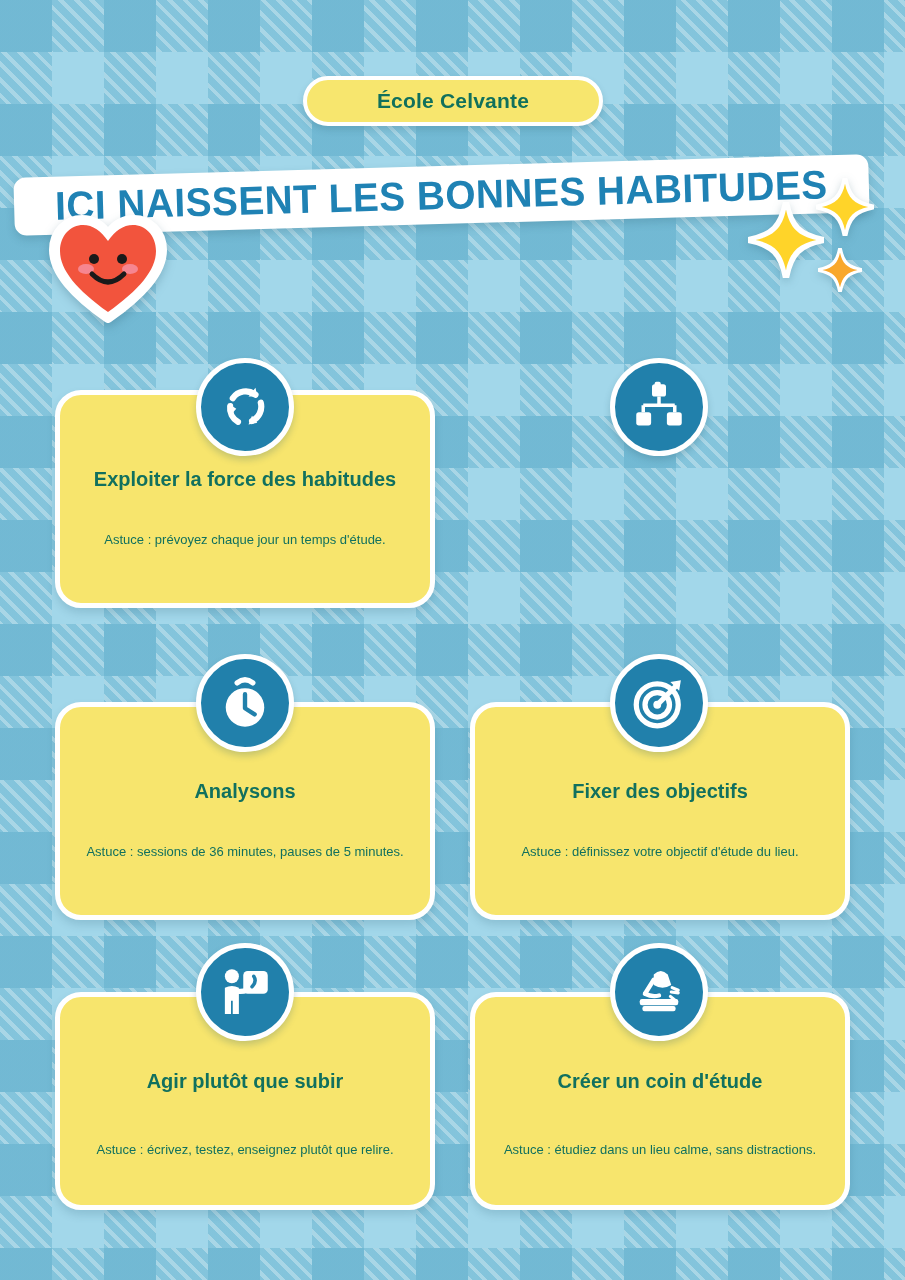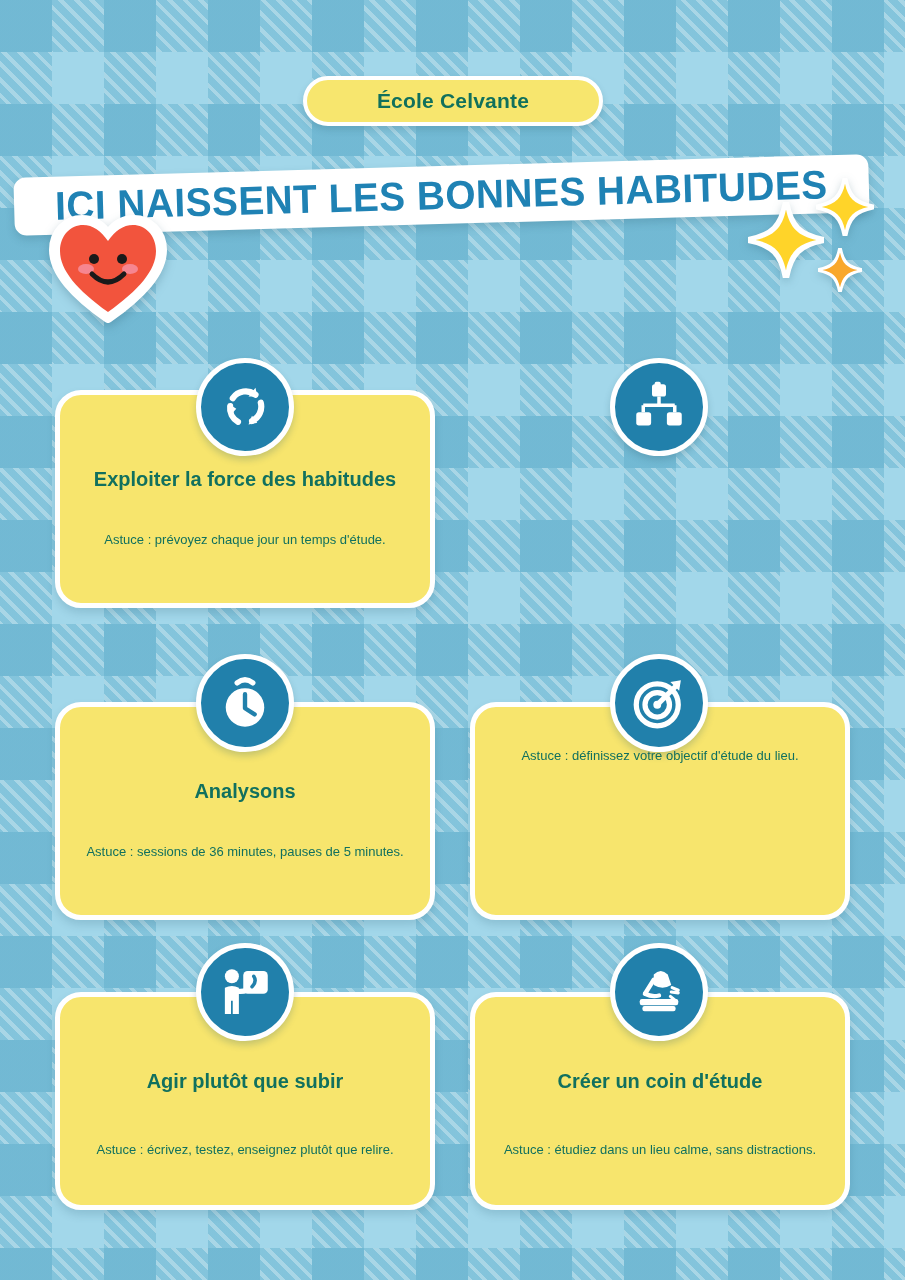--- a/index.html
+++ b/index.html
@@ -301,20 +301,21 @@
     </div>
     <div class="icon-badge icon-left icon-row-2">
       <svg viewBox="0 0 64 64" xmlns="http://www.w3.org/2000/svg">
         <path d="M23 9 Q32 2 41 9" stroke="#ffffff" stroke-width="6" fill="none" stroke-linecap="round"></path>
         <circle cx="32" cy="37" r="22" fill="#ffffff"></circle>
         <path d="M32 22 V38 L43 45" stroke="#2180ab" stroke-width="5" fill="none" stroke-linecap="round" stroke-linejoin="round"></path>
       </svg>
     </div>
 
     <div class="card card-right row-2">
+      <div class="card-title">Fixer des objectifs</div>
       <div class="card-tip">Astuce : définissez votre objectif d'étude du lieu.</div>
     </div>
     <div class="icon-badge icon-right icon-row-2">
       <svg viewBox="0 0 64 64" xmlns="http://www.w3.org/2000/svg">
         <circle cx="30" cy="34" r="24" fill="none" stroke="#ffffff" stroke-width="6"></circle>
         <circle cx="30" cy="34" r="14" fill="none" stroke="#ffffff" stroke-width="6"></circle>
         <circle cx="30" cy="34" r="4.5" fill="#ffffff"></circle>
         <path d="M30 34 L52 12" stroke="#ffffff" stroke-width="6" stroke-linecap="round"></path>
         <path d="M45 8 L57 6 L55 18 Z" fill="#ffffff"></path>
       </svg>

